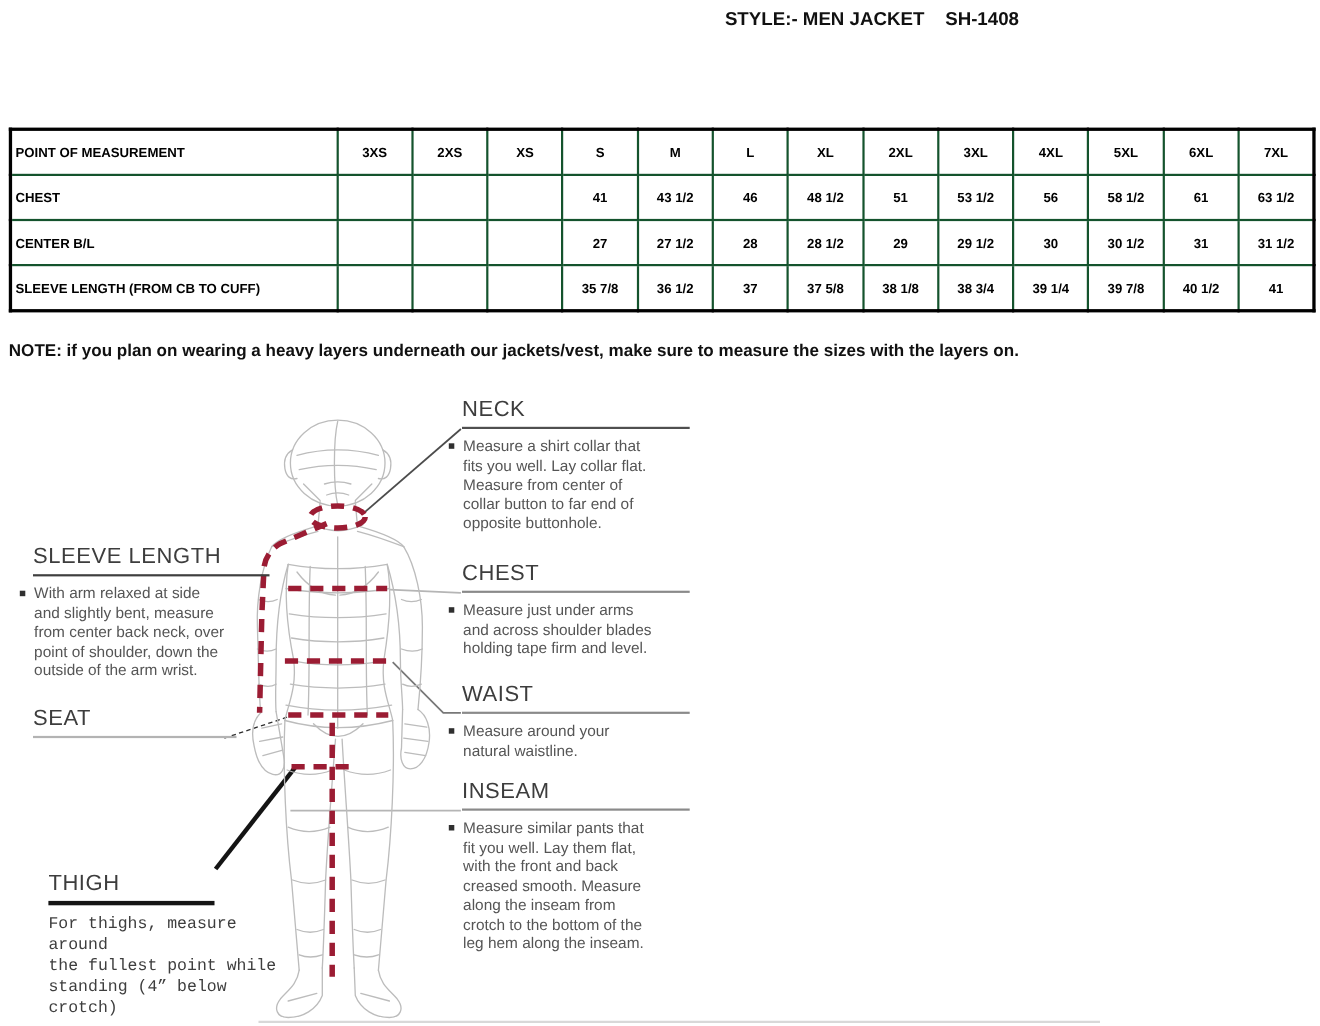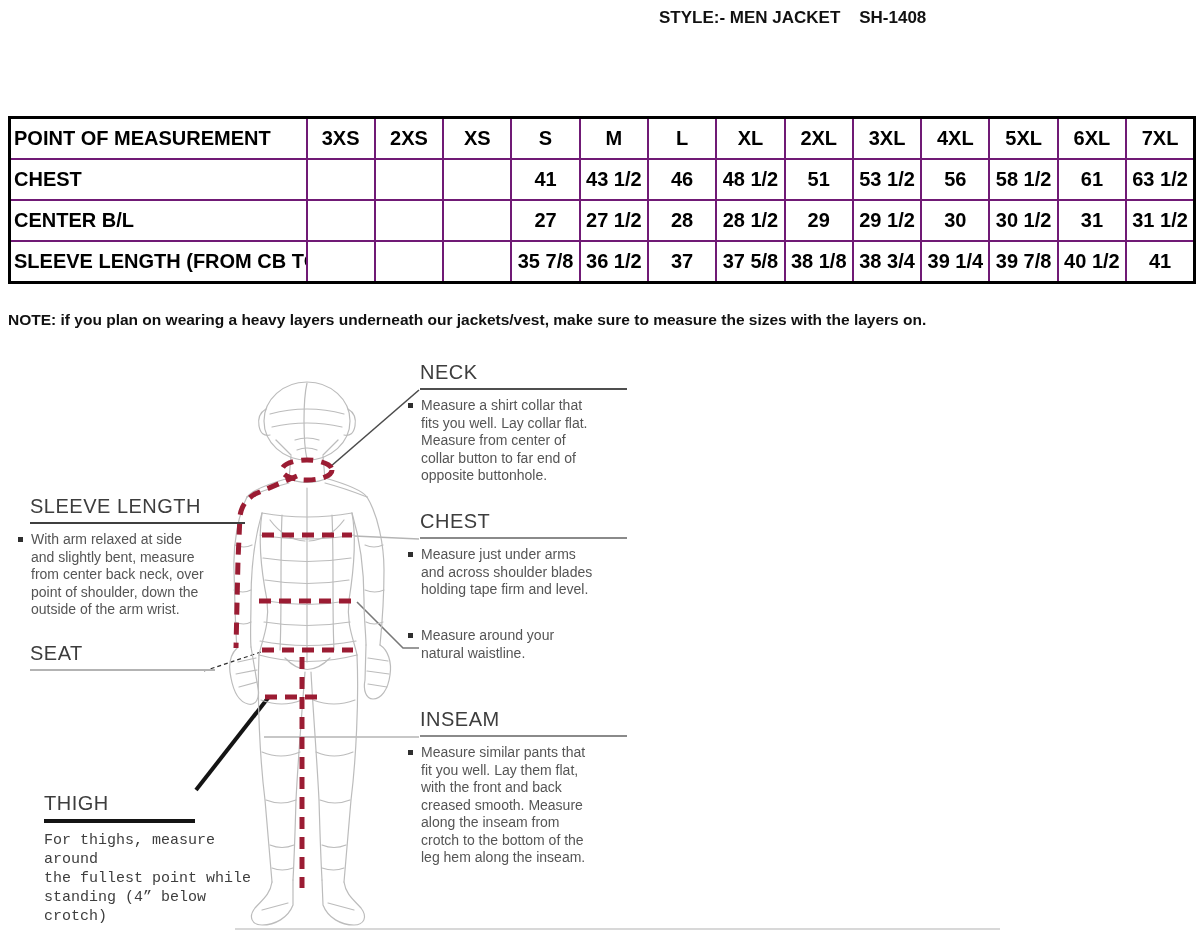--- a/index.html
+++ b/index.html
@@ -6,21 +6,21 @@
   #page{position:relative;width:1200px;height:933px;background:#fff;overflow:hidden;
         font-family:"Liberation Sans",sans-serif;color:#000;}
 
   
   .title{position:absolute;left:659px;top:8px;font-size:17px;font-weight:bold;
          white-space:pre;color:#111;}
 
   
   table.size{position:absolute;left:8px;top:116px;width:1188px;border-collapse:collapse;
              table-layout:fixed;border:3px solid #000;}
-  table.size td,table.size th{border:2px solid #701a75;height:39px;font-size:20px;font-weight:bold;
+  table.size td,table.size th{border:2px solid #14532d;height:39px;font-size:12px;font-weight:bold;
              text-align:center;padding:0;overflow:hidden;white-space:nowrap;color:#000;}
   table.size .c0{width:297px;}
   table.size .lbl{text-align:left;padding-left:3px;}
 
   
   .note{position:absolute;left:8px;top:311px;font-size:15.5px;font-weight:bold;color:#111;}
 
   
   .glabel{position:absolute;}
   .ghead{font-size:20px;letter-spacing:.5px;color:#3d3d3d;margin-left:12px;
@@ -259,20 +259,21 @@
     <div class="ghead" style="width:207px;border-color:#8a8a8a;">CHEST</div>
     <div class="gpara">
         <span class="bullet"></span>
         <span class="gtxt" style="width:230px;">Measure just under arms
 and across shoulder blades
 holding tape firm and level.</span>
       </div>
   </div>
 
   <div class="glabel" style="left:408px;top:620px;">
+    <div class="ghead" style="width:207px;border-color:#8a8a8a;">WAIST</div>
     <div class="gpara">
         <span class="bullet"></span>
         <span class="gtxt" style="width:230px;">Measure around your
 natural waistline.</span>
       </div>
   </div>
 
   <div class="glabel" style="left:18px;top:642px;">
     <div class="ghead" style="width:185px;border-color:#b3b3b3;">SEAT</div>
   </div>

